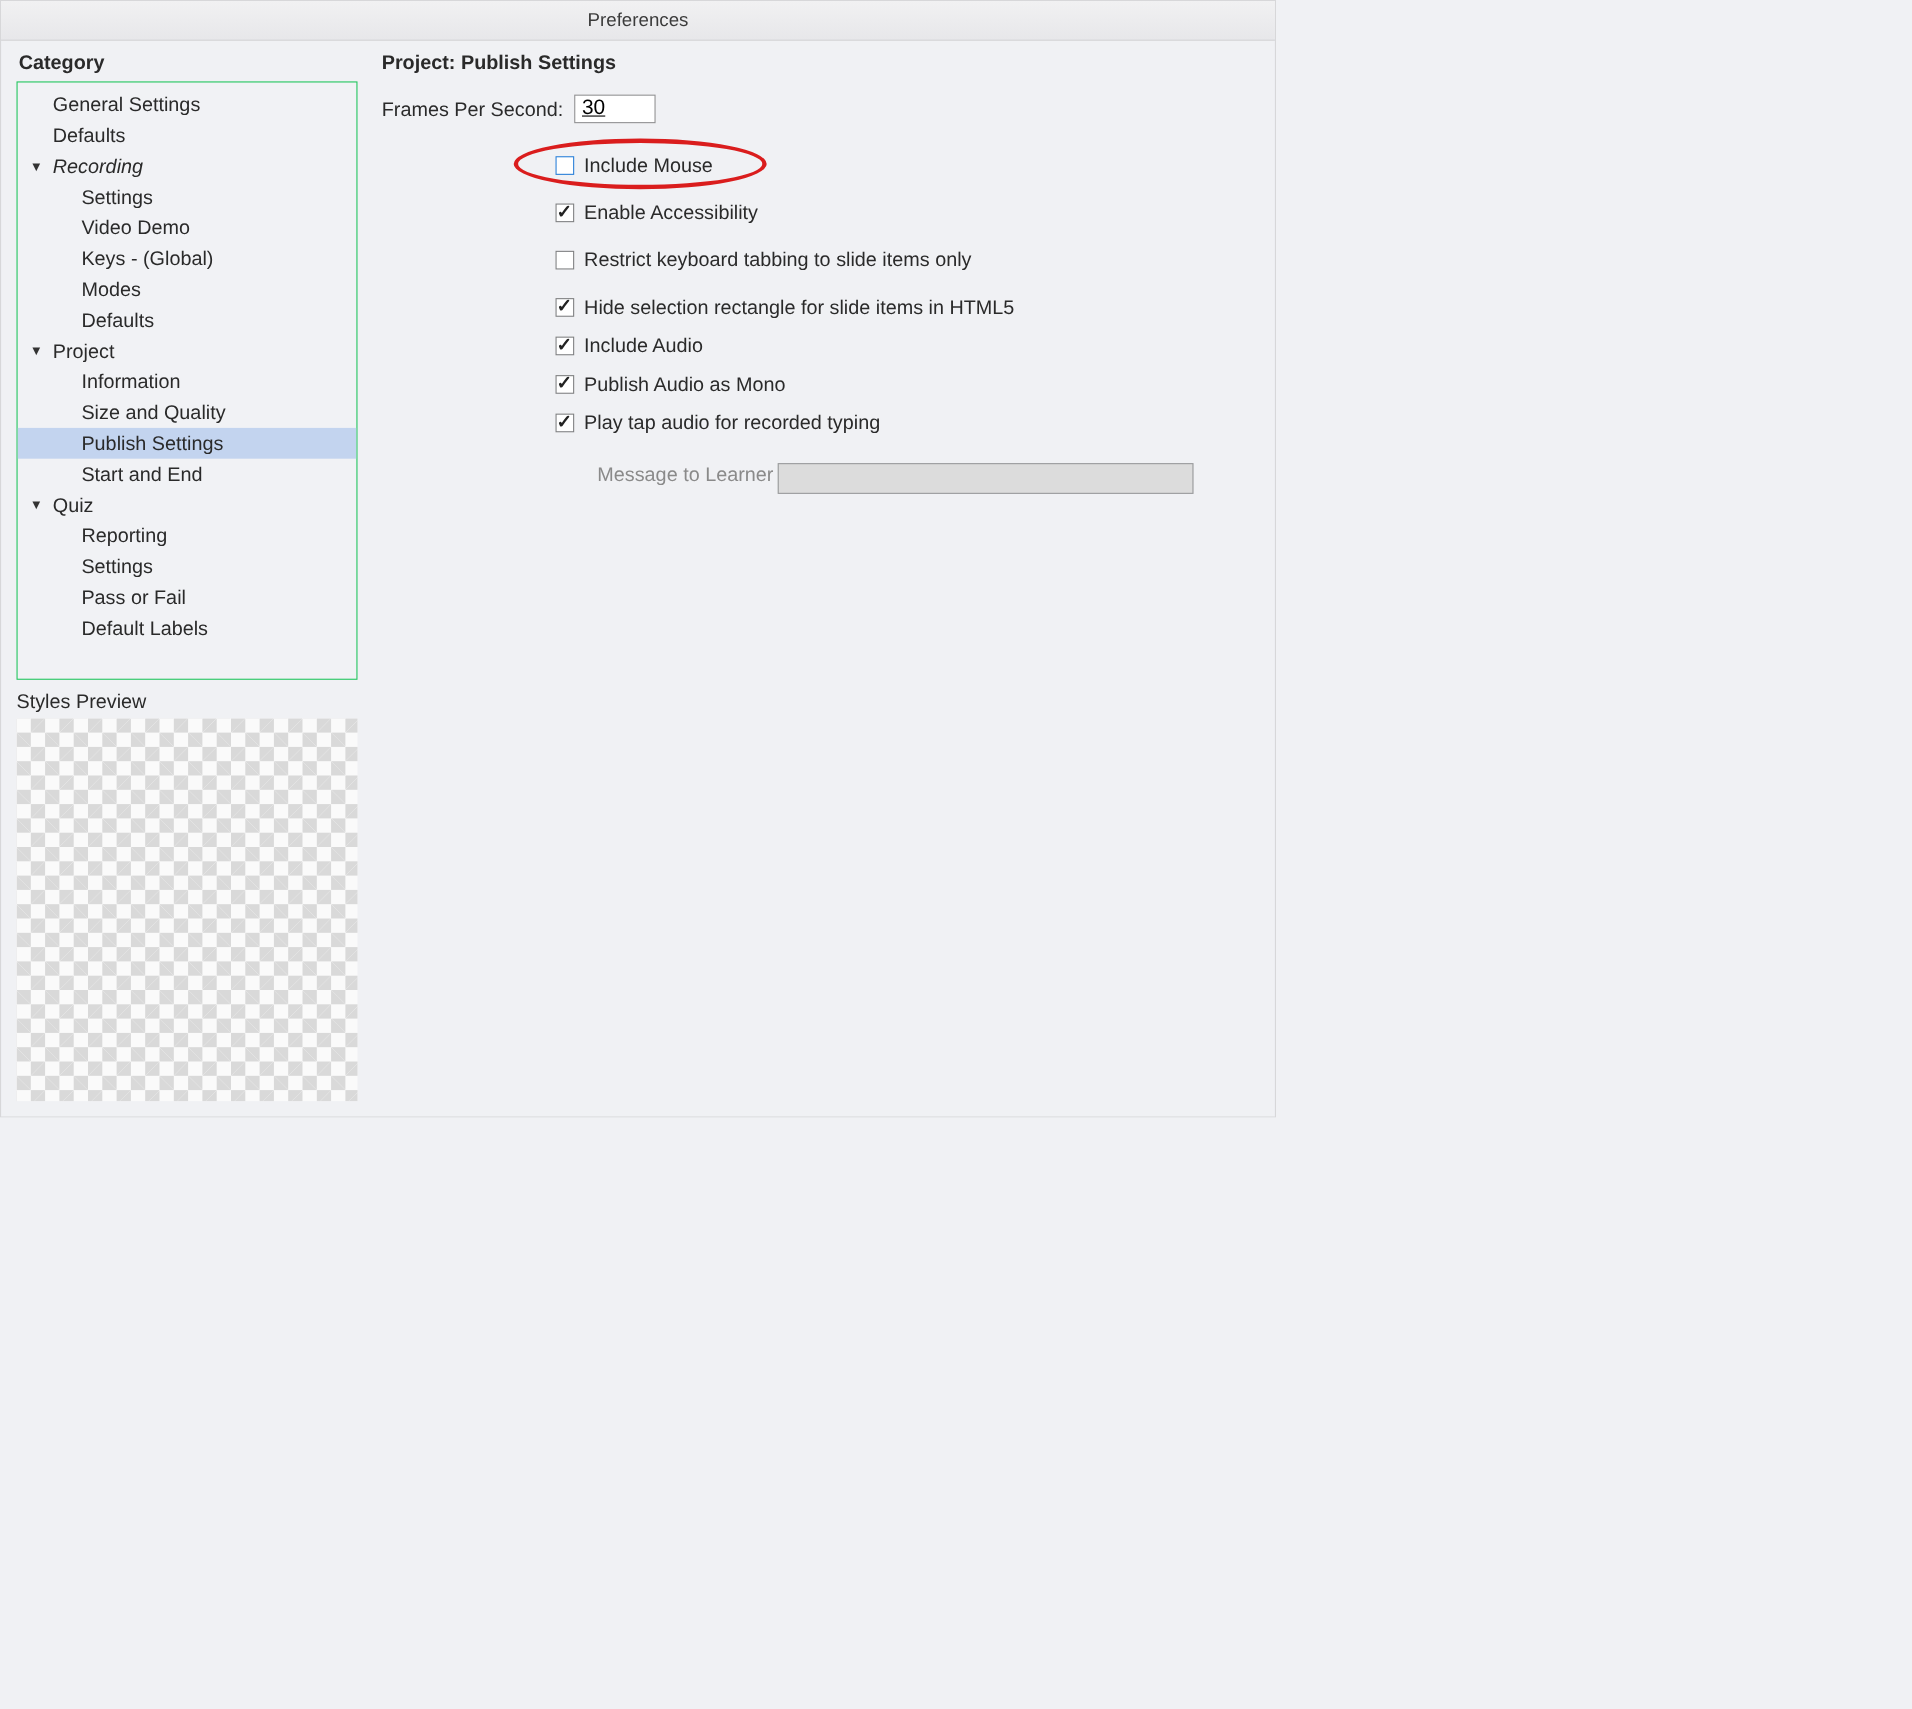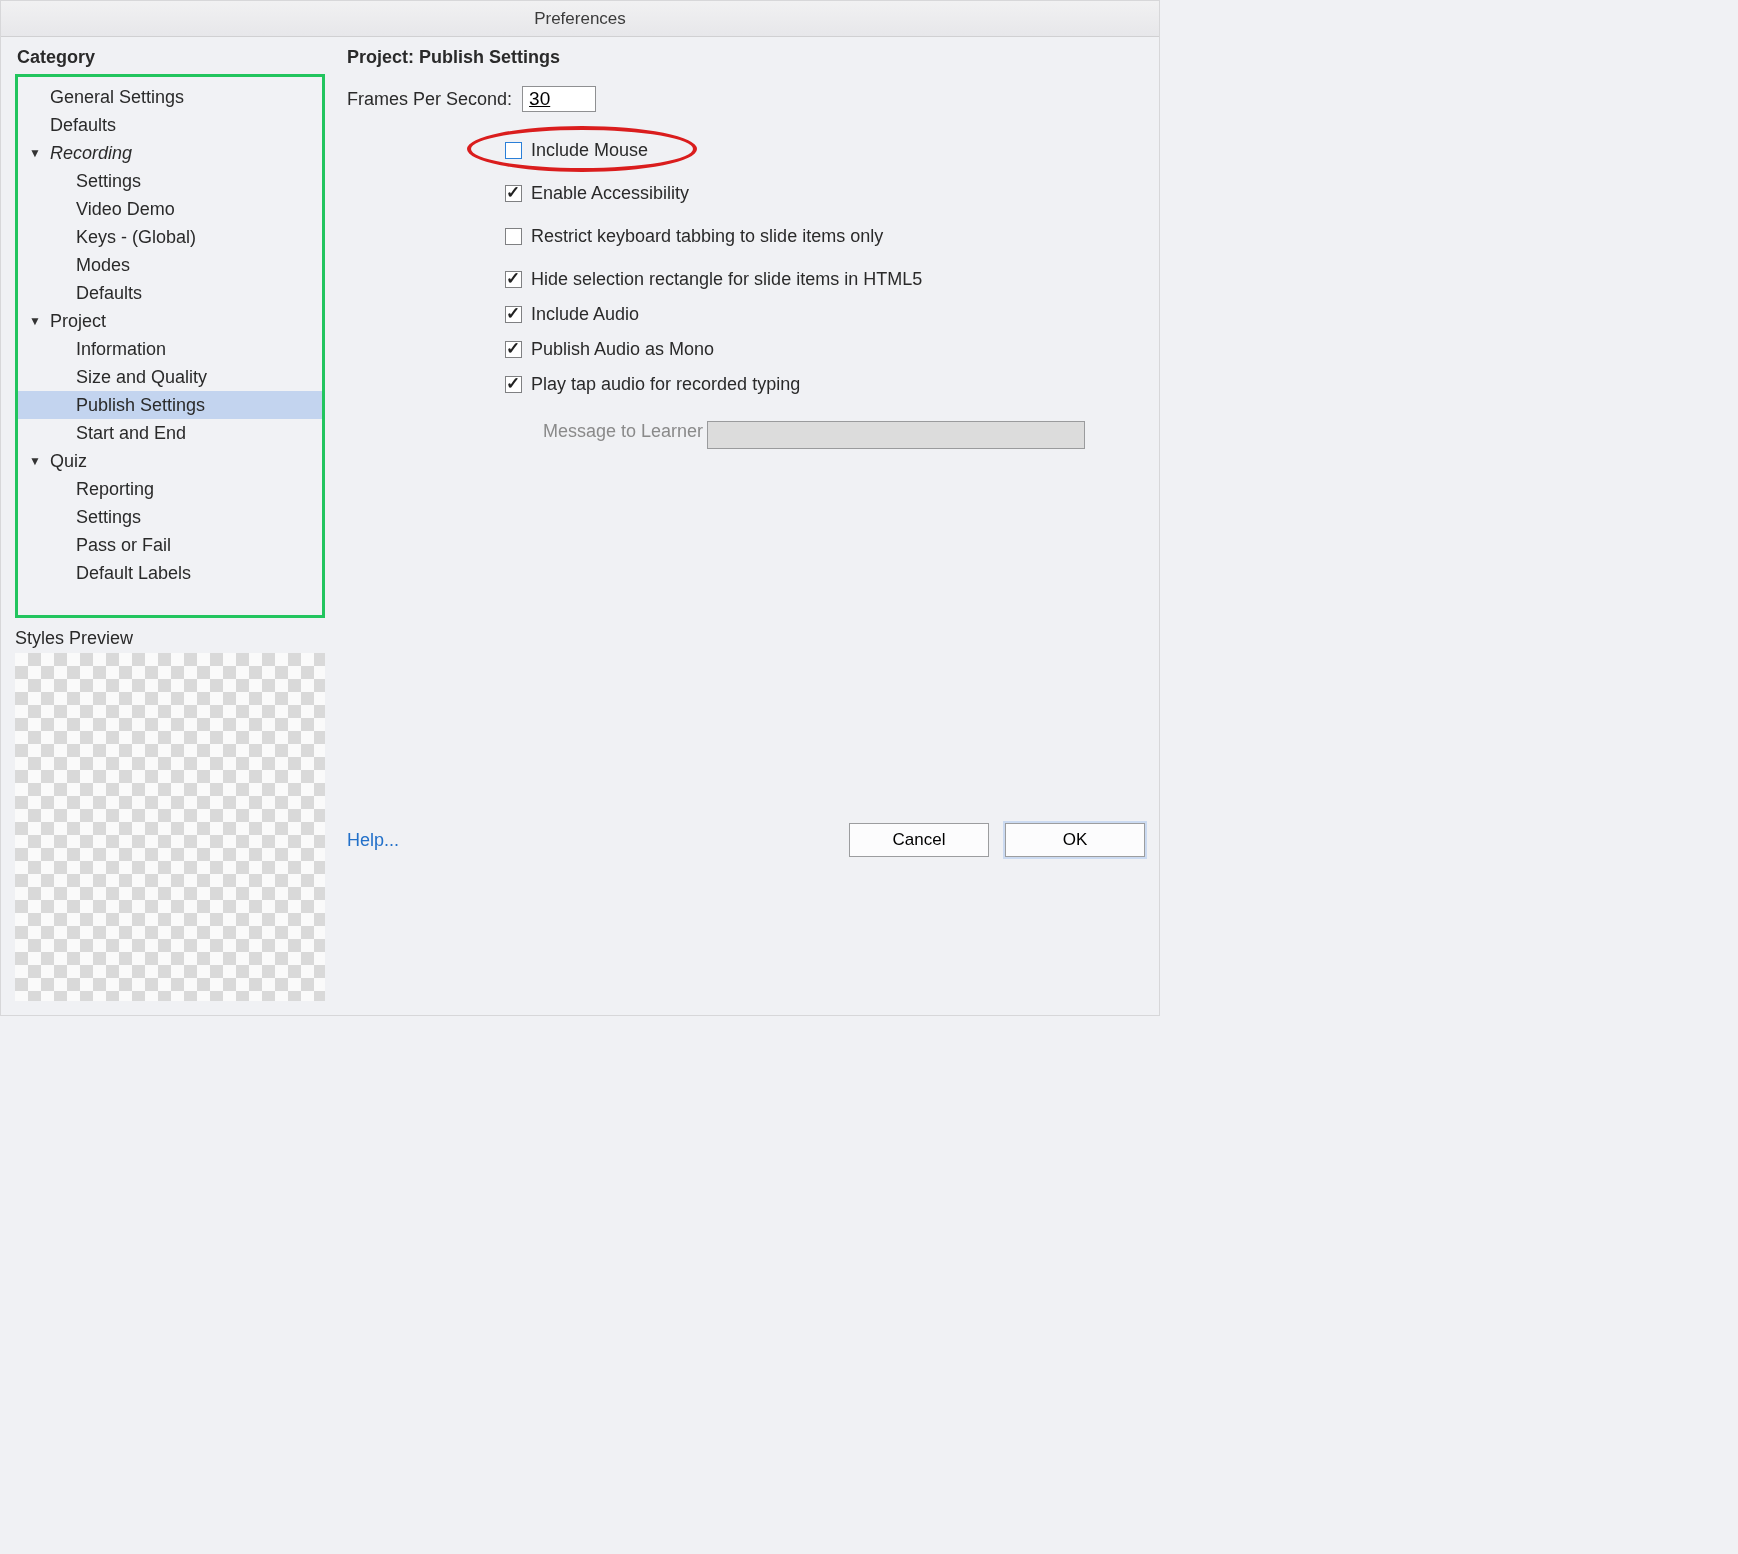--- a/index.html
+++ b/index.html
@@ -34,21 +34,21 @@
   }
   .right-col {
     flex: 1;
     padding-left: 22px;
   }
   .cat-label {
     font-weight: 600;
     margin: 0 0 6px 2px;
   }
   .tree {
-    border: 3px solid #22c55e;
+    border: 1px solid #22c55e;
     background: #f1f2f5;
     height: 544px;
     padding: 6px 0;
     overflow: hidden;
   }
   .tree-row {
     display: flex;
     align-items: center;
     height: 28px;
     padding-left: 8px;
@@ -288,22 +288,16 @@
             <span class="chk checked"></span>
             <span>Play tap audio for recorded typing</span>
           </div>
         </div>
 
       <div class="msg-row">
         <span class="msg-label">Message to Learner</span>
         <input class="msg-input" type="text" disabled="" value="" style="">
       </div>
 
-      <div class="footer">
-        <span class="help-link">Help...</span>
-        <span class="spacer"></span>
-        <button class="btn">Cancel</button>
-        <button class="btn primary">OK</button>
-      </div>
     </div>
 
   </div>
 </div>
 
 </body></html>

